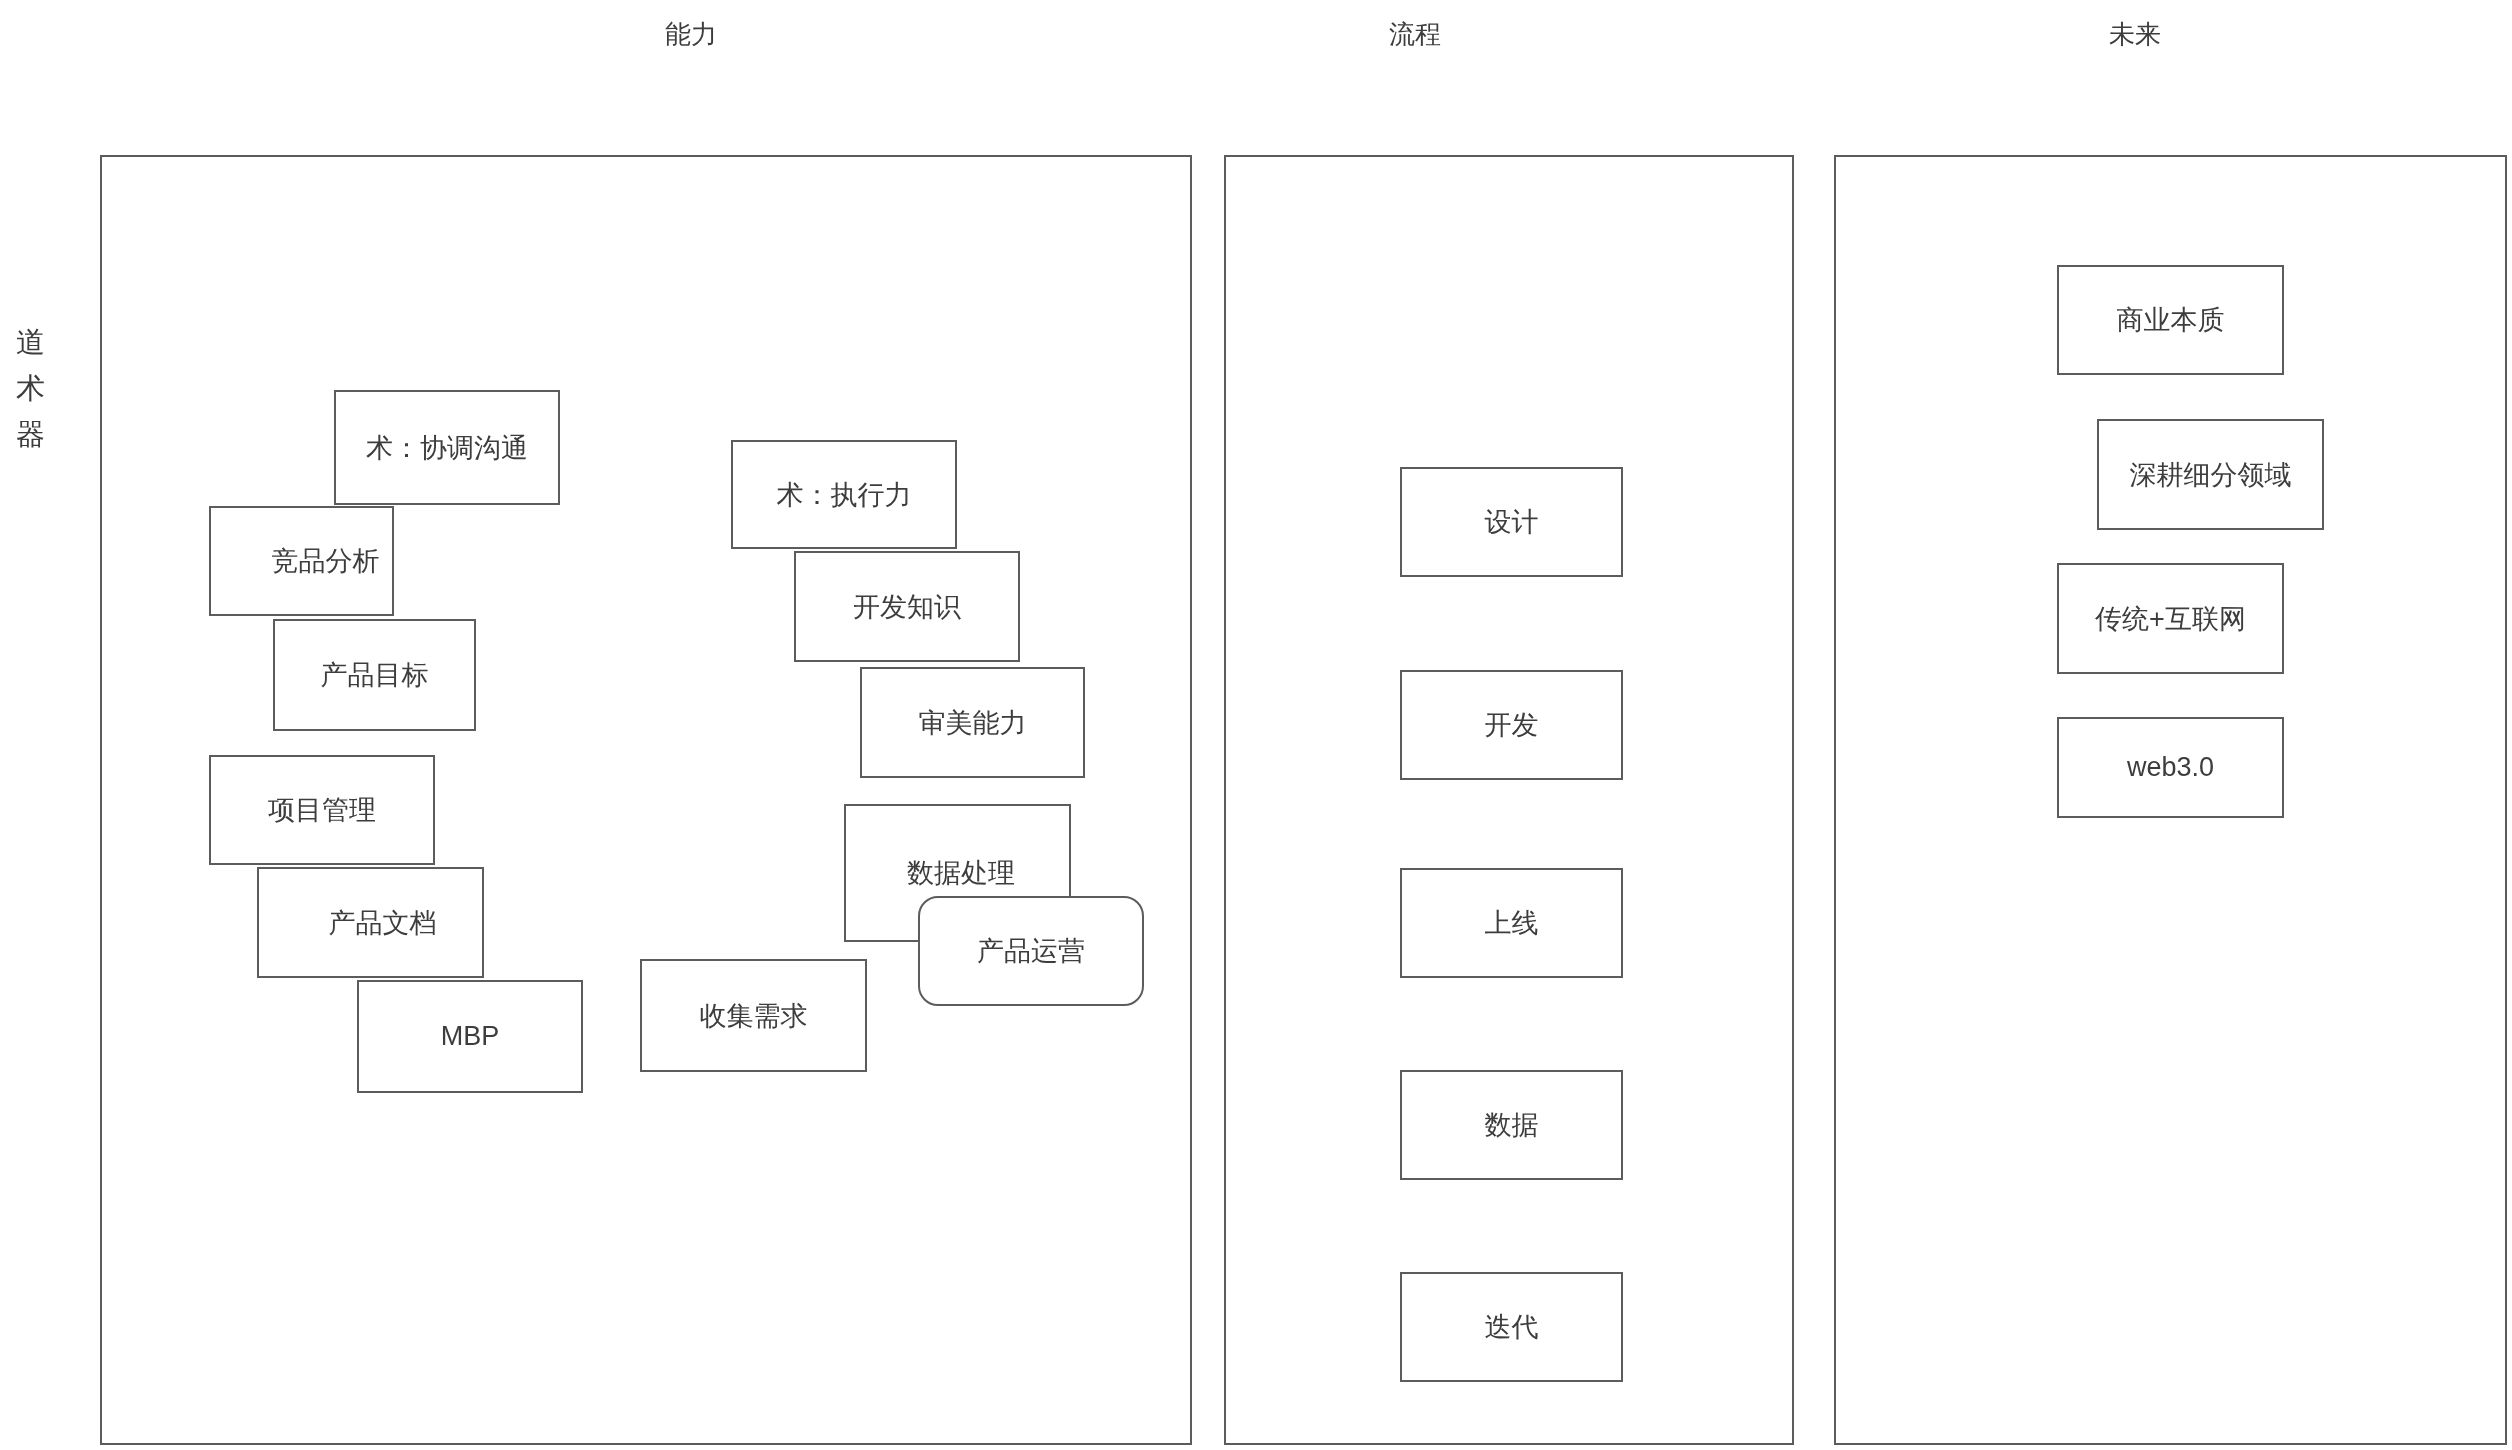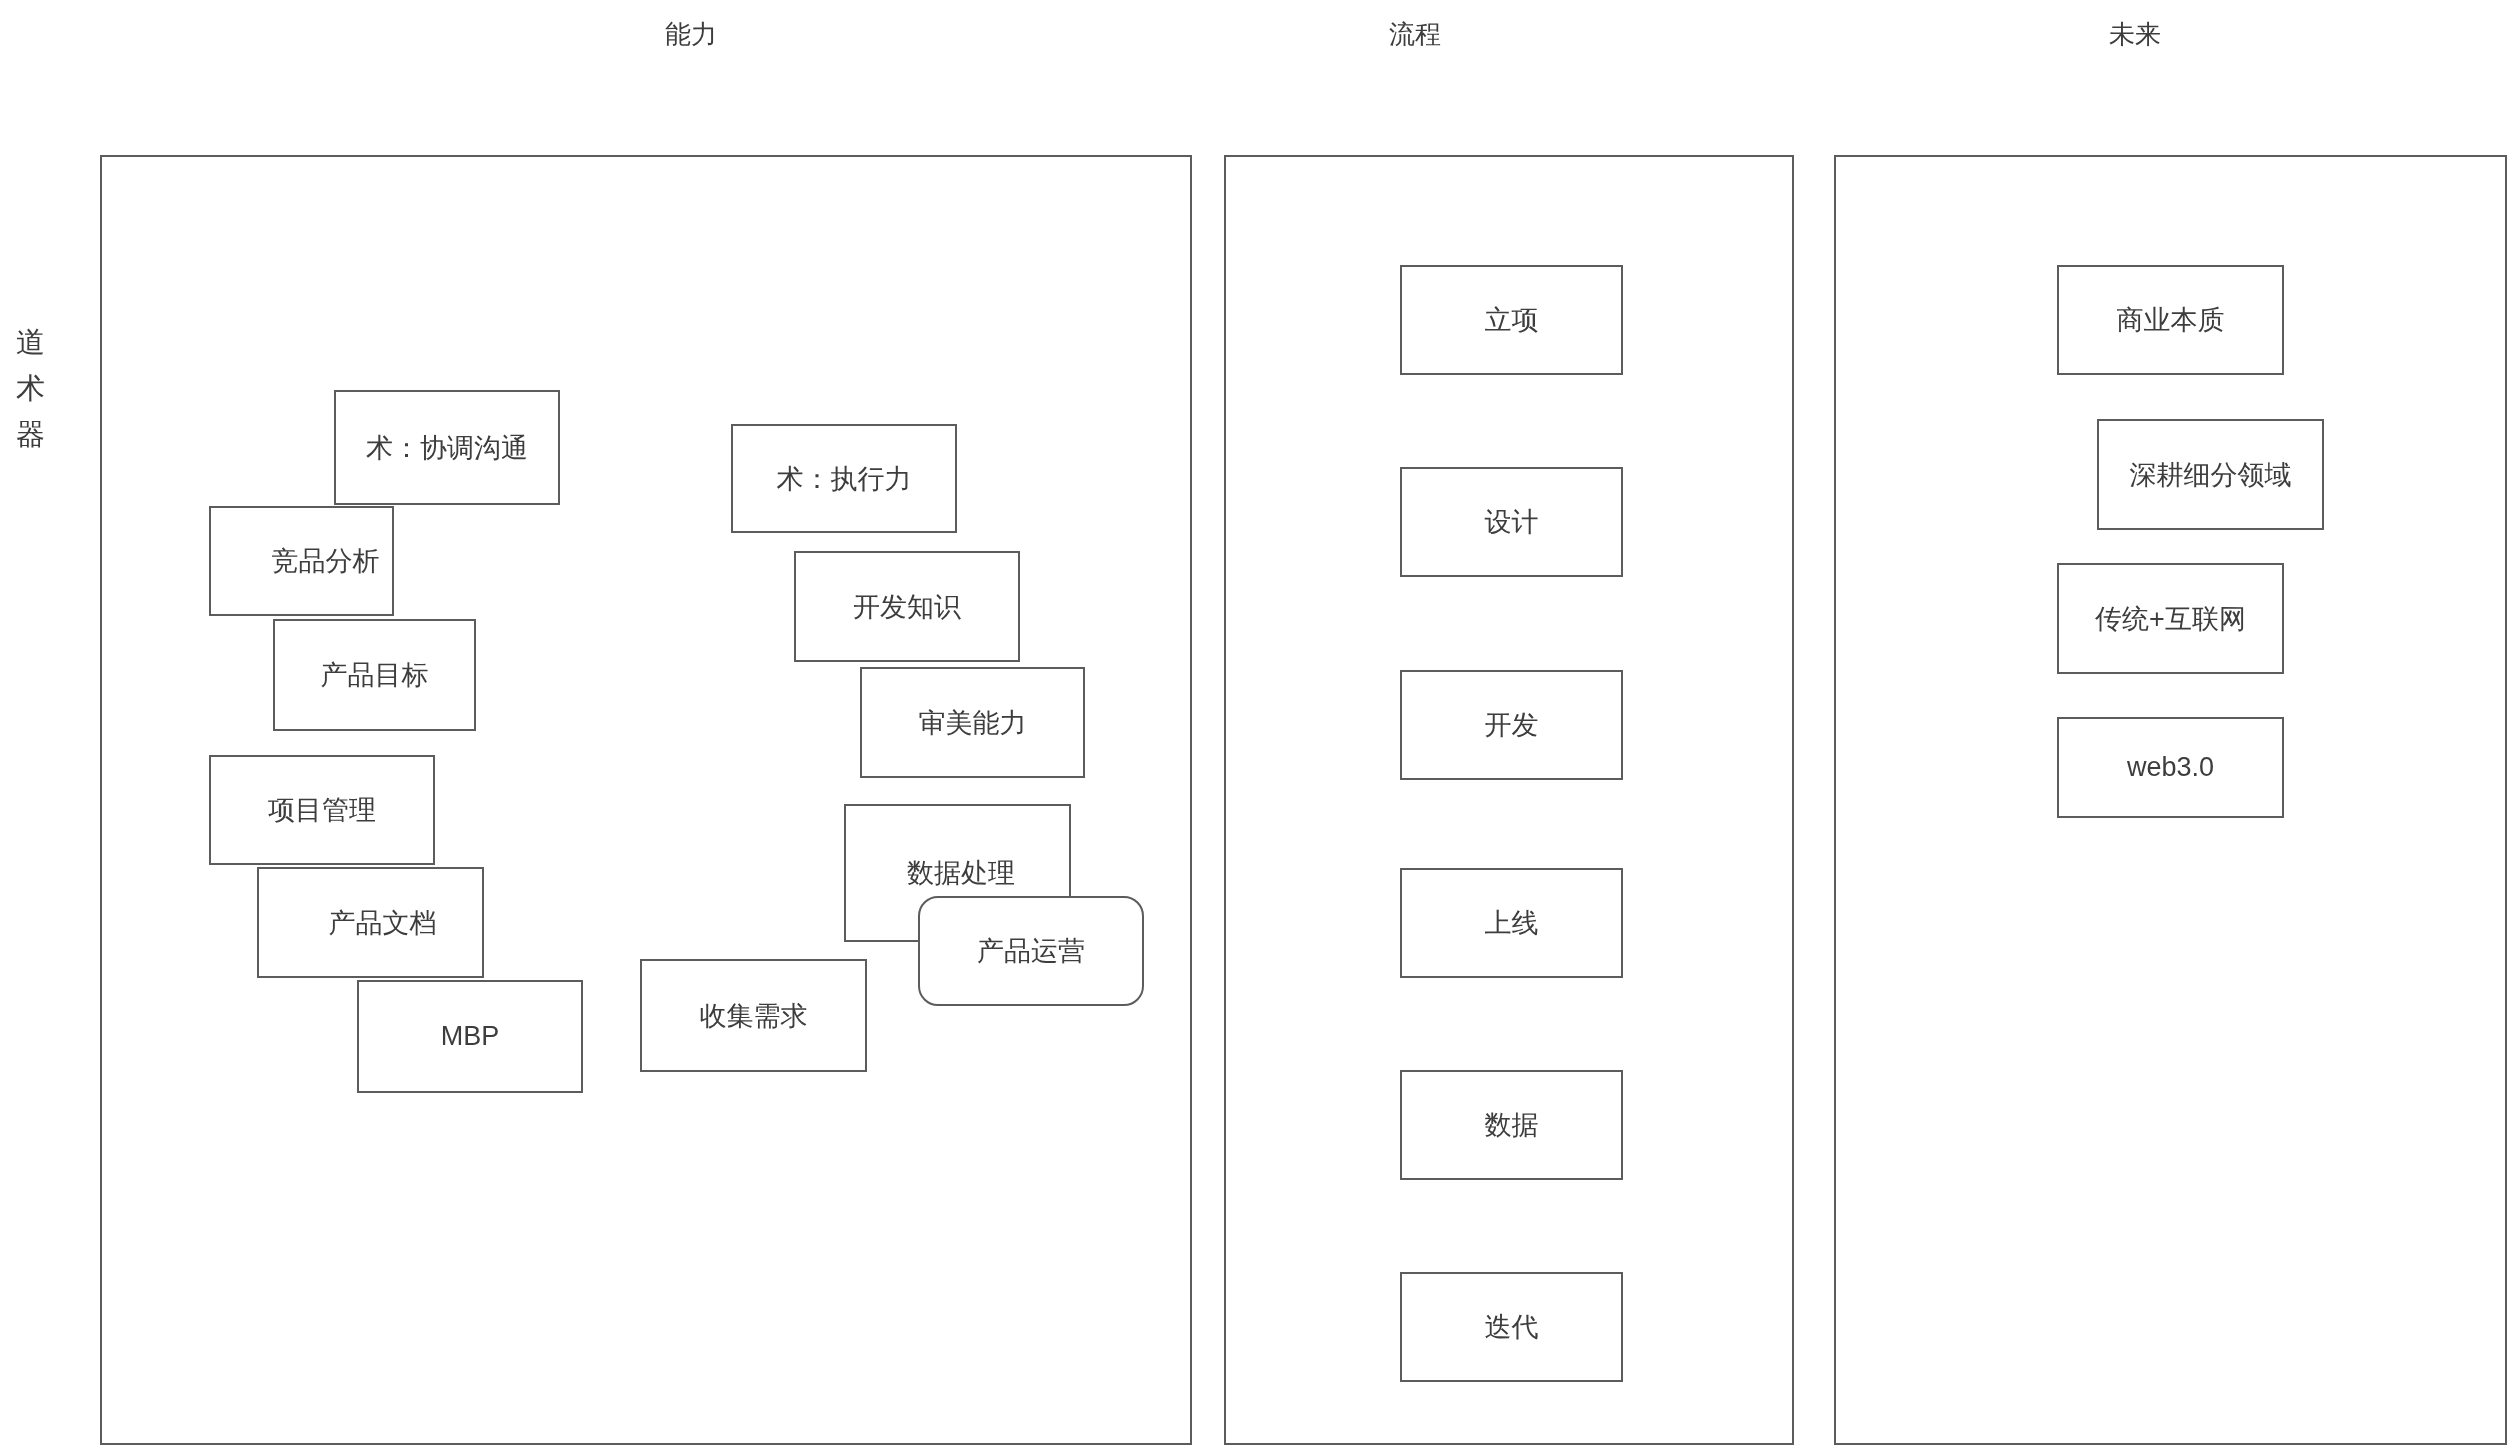--- a/index.html
+++ b/index.html
@@ -78,42 +78,39 @@
     <span>项目管理</span>
   </div>
   <div class="node" style="left:257px; top:867px; width:227px; height:111px;padding-left:24px;">
     <span>产品文档</span>
   </div>
   <div class="node" style="left:357px; top:980px; width:226px; height:113px;">
     <span>MBP</span>
   </div>
 
 
-  <div class="node" style="left:731px; top:424px; width:226px; height:109px;font-family:Liberation Mono, monospace;">
+  <div class="node" style="left:731px; top:440px; width:226px; height:109px;font-family:Liberation Mono, monospace;">
     <span>术：执行力</span>
   </div>
   <div class="node" style="left:794px; top:551px; width:226px; height:111px;">
     <span>开发知识</span>
   </div>
   <div class="node" style="left:860px; top:667px; width:225px; height:111px;">
     <span>审美能力</span>
   </div>
   <div class="node" style="left:844px; top:804px; width:227px; height:138px;padding-left:7px;">
     <span>数据处理</span>
   </div>
   <div class="node" style="left:918px; top:896px; width:226px; height:110px;border-radius:20px;">
     <span>产品运营</span>
   </div>
   <div class="node" style="left:640px; top:959px; width:227px; height:113px;">
     <span>收集需求</span>
   </div>
 
-  <div class="node" style="left:1400px; top:265px; width:223px; height:110px;">
-    <span>立项</span>
-  </div>
   <div class="node" style="left:1400px; top:467px; width:223px; height:110px;">
     <span>设计</span>
   </div>
   <div class="node" style="left:1400px; top:670px; width:223px; height:110px;">
     <span>开发</span>
   </div>
   <div class="node" style="left:1400px; top:868px; width:223px; height:110px;">
     <span>上线</span>
   </div>
   <div class="node" style="left:1400px; top:1070px; width:223px; height:110px;">

